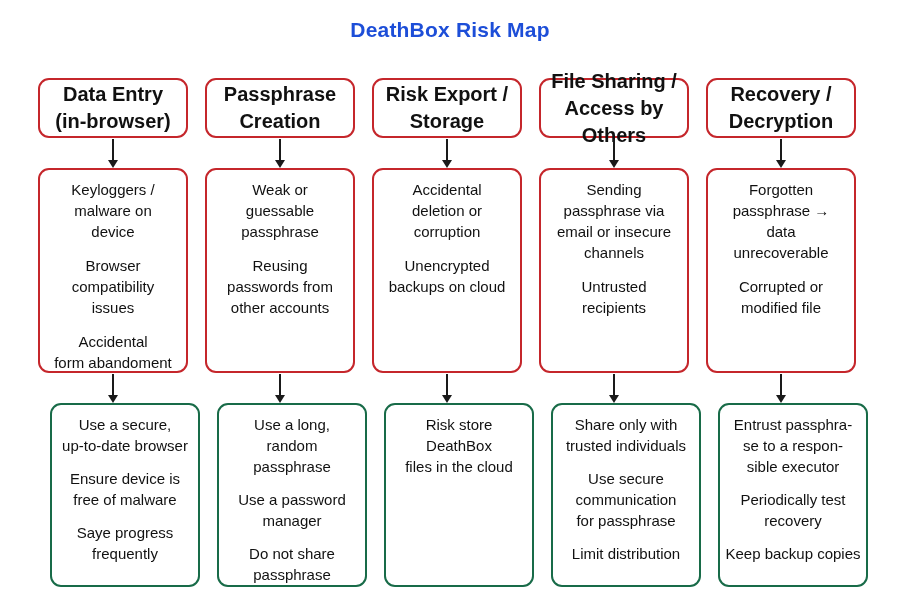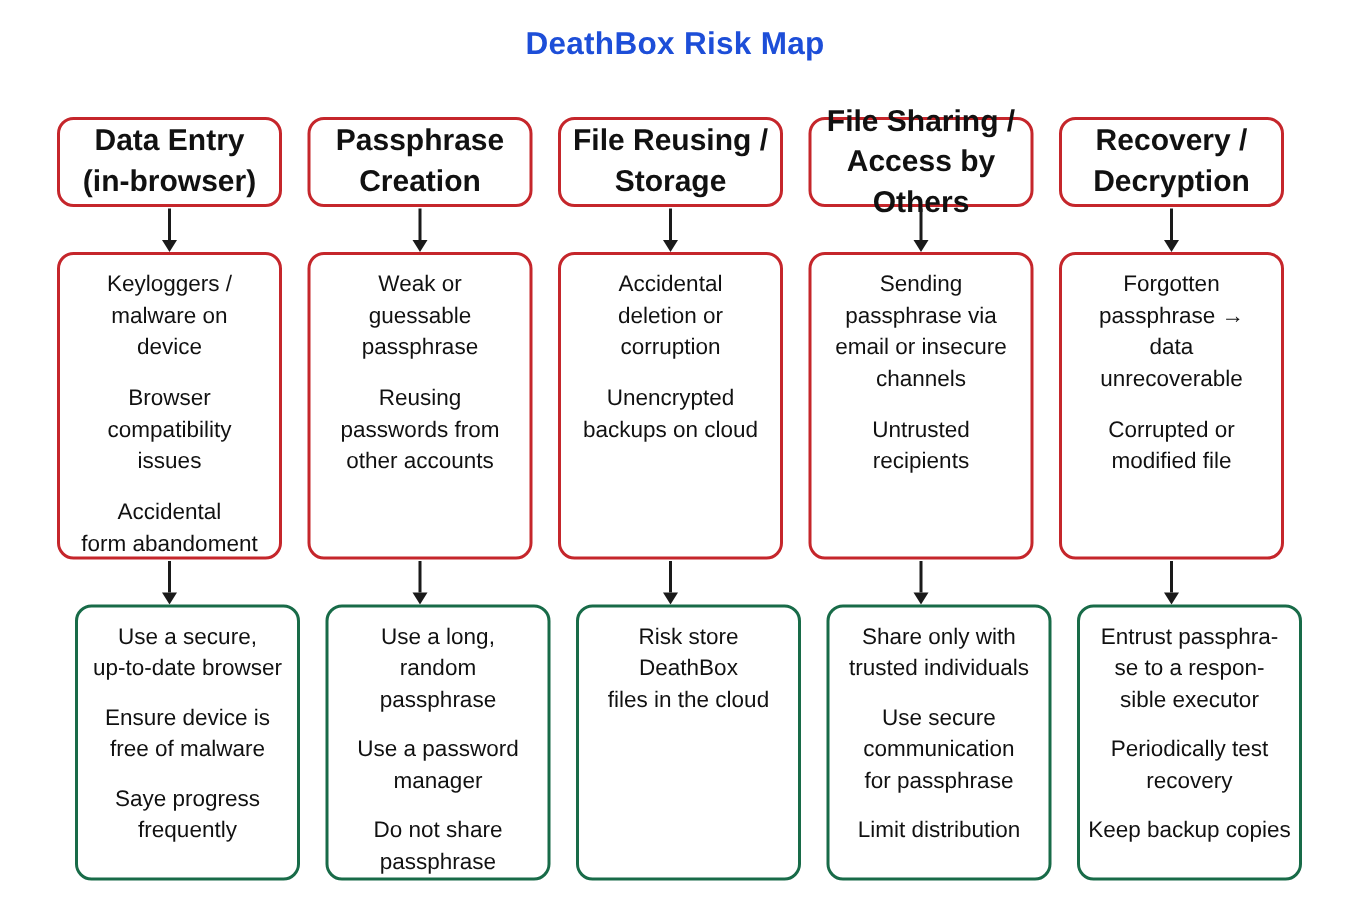--- a/index.html
+++ b/index.html
@@ -165,21 +165,21 @@
 random
 passphrase</div>
         <div class="item">Use a password
 manager</div>
         <div class="item">Do not share
 passphrase</div>
       </div>
     </div>
 
     <div class="col">
-      <div class="box header">File Reusing /
+      <div class="box header">Risk Export /
 Storage</div>
       <div class="arrow">
         <div class="shaft"></div>
         <div class="head"></div>
       </div>
       <div class="box risk">
         <div class="item">Accidental
 deletion or
 corruption</div>
         <div class="item">Unencrypted

